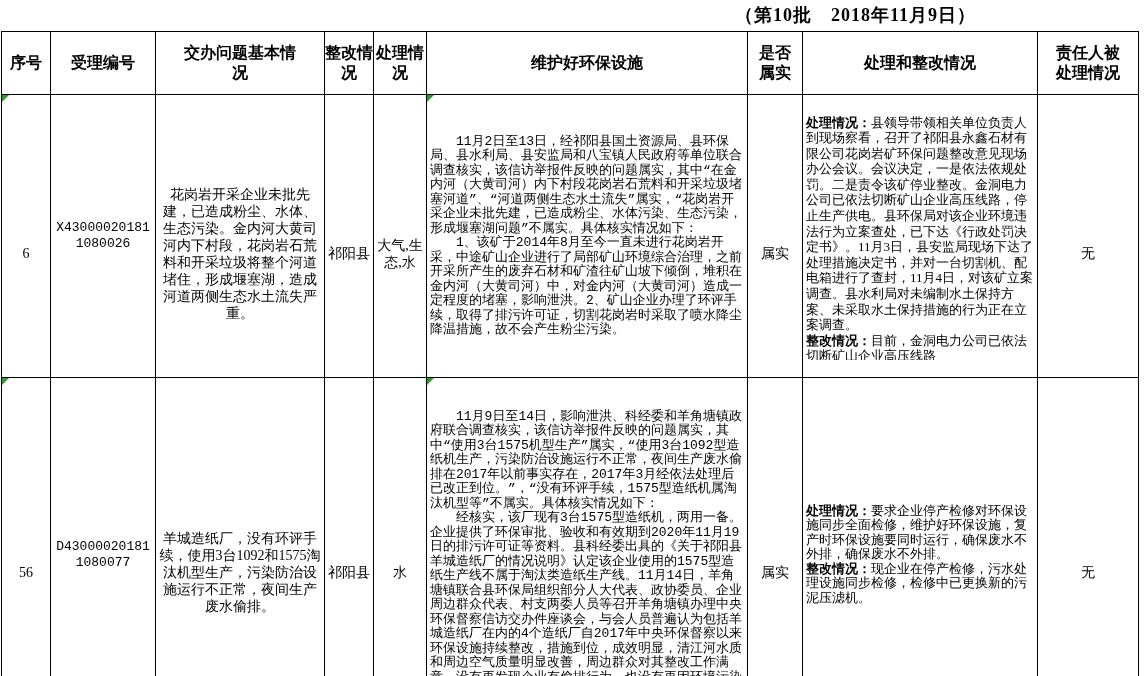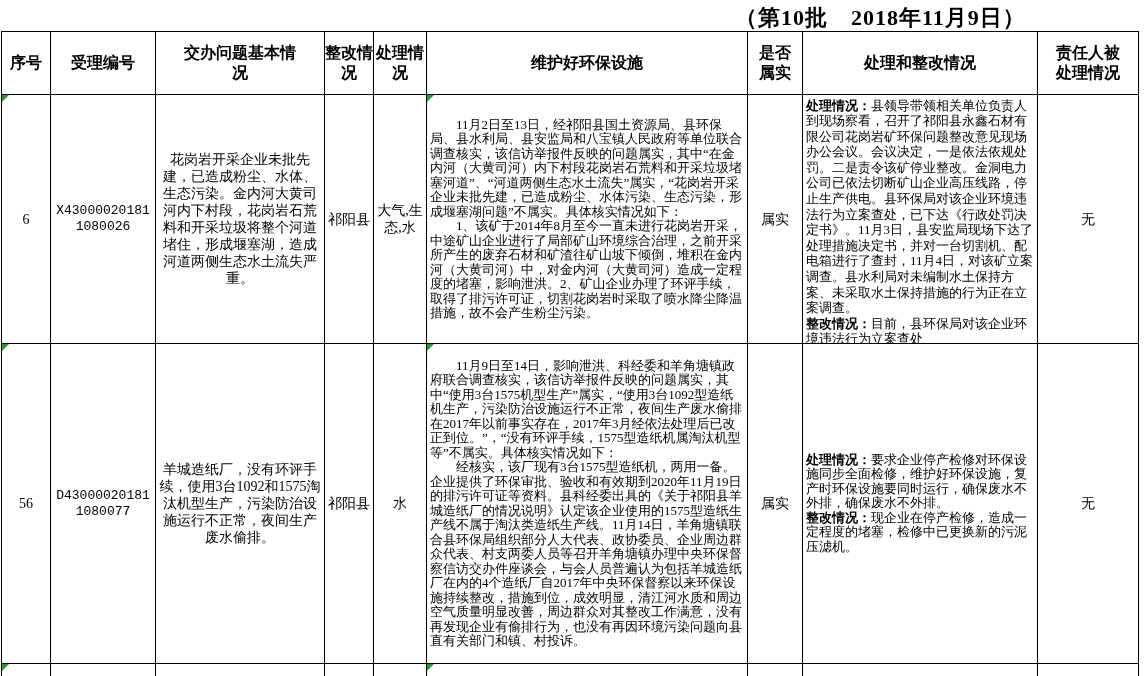--- a/index.html
+++ b/index.html
@@ -6,21 +6,21 @@
   body{
     position:relative;
     width:1144px;height:676px;
     overflow:hidden;
     background:#ffffff;
     color:#000;
     font-family:"Liberation Serif","DejaVu Serif",serif;
   }
   .title{
     position:absolute;left:735px;top:3px;
-    font-size:22px;font-weight:bold;white-space:nowrap;
+    font-size:18px;font-weight:bold;white-space:nowrap;
     letter-spacing:1px;
   }
   table.report{
     position:absolute;left:1px;top:31px;
     width:1137px;
     border-collapse:collapse;table-layout:fixed;
   }
   th,td{
     border:1px solid #000;
     padding:0;margin:0;
@@ -36,31 +36,31 @@
   
   .cw{
     box-sizing:border-box;
     display:flex;flex-direction:column;justify-content:center;
     overflow:hidden;
     padding:0 3px;
   }
   .hgt1{height:247px;}
   .hgt2{height:318px;}
   .vtop{justify-content:flex-start;}
-  .c{text-align:center;}
+  .c{text-align:center;margin-top:35px;}
   .small{font-size:14px;line-height:17px;}
   .caseno{
     font-family:Liberation Mono, monospace;
     font-size:13px;line-height:16px;
     word-break:break-all;text-align:center;
   }
   .long{font-size:13px;line-height:14.5px;text-align:left;}
   .long p{margin:0;padding:0;}
   .clip8{line-height:15.6px;}
-  .ind{text-indent:2em;}
+  .ind{text-indent:2em;font-family:Liberation Mono, monospace;}
   b{font-weight:bold;}
   
   .tri{
     position:absolute;left:0;top:0;width:0;height:0;
     border-top:7px solid #2c9a2c;
     border-right:7px solid transparent;
   }
 </style>
 </head>
 <body>
@@ -134,21 +134,21 @@
         <p class="ind">11月2日至13日，经祁阳县国土资源局、县环保局、县水利局、县安监局和八宝镇人民政府等单位联合调查核实，该信访举报件反映的问题属实，其中“在金内河（大黄司河）内下村段花岗岩石荒料和开采垃圾堵塞河道”、“河道两侧生态水土流失”属实，“花岗岩开采企业未批先建，已造成粉尘、水体污染、生态污染，形成堰塞湖问题”不属实。具体核实情况如下：</p>
         <p class="ind">1、该矿于2014年8月至今一直未进行花岗岩开采，中途矿山企业进行了局部矿山环境综合治理，之前开采所产生的废弃石材和矿渣往矿山坡下倾倒，堆积在金内河（大黄司河）中，对金内河（大黄司河）造成一定程度的堵塞，影响泄洪。2、矿山企业办理了环评手续，取得了排污许可证，切割花岗岩时采取了喷水降尘降温措施，故不会产生粉尘污染。</p>
       </div>
         </td>
     <td>
       <div class="cw hgt1 c small">属实</div>
         </td>
     <td>
       <div class="cw hgt1 long clip8 vtop" style="padding-top:2px">
         <p><b>处理情况：</b><span>县领导带领相关单位负责人到现场察看，召开了祁阳县永鑫石材有限公司花岗岩矿环保问题整改意见现场办公会议。会议决定，一是依法依规处罚。二是责令该矿停业整改。金洞电力公司已依法切断矿山企业高压线路，停止生产供电。县环保局对该企业环境违法行为立案查处，已下达《行政处罚决定书》。11月3日，县安监局现场下达了处理措施决定书，并对一台切割机、配电箱进行了查封，11月4日，对该矿立案调查。县水利局对未编制水土保持方案、未采取水土保持措施的行为正在立案调查。</span></p>
-        <p><b>整改情况：</b><span>目前，县环保局对该企业环境违法行为立案查处</span></p>
+        <p><b>整改情况：</b><span>目前，金洞电力公司已依法切断矿山企业高压线路</span></p>
       </div>
         </td>
     <td>
       <div class="cw hgt1 c small">无</div>
         </td>
   </tr>
 
   <tr style="height:320px">
     <td>
           <i class="tri"></i>
@@ -172,21 +172,21 @@
         <p class="ind">11月9日至14日，影响泄洪、科经委和羊角塘镇政府联合调查核实，该信访举报件反映的问题属实，其中“使用3台1575机型生产”属实，“使用3台1092型造纸机生产，污染防治设施运行不正常，夜间生产废水偷排在2017年以前事实存在，2017年3月经依法处理后已改正到位。”，“没有环评手续，1575型造纸机属淘汰机型等”不属实。具体核实情况如下：</p>
         <p class="ind">经核实，该厂现有3台1575型造纸机，两用一备。企业提供了环保审批、验收和有效期到2020年11月19日的排污许可证等资料。县科经委出具的《关于祁阳县羊城造纸厂的情况说明》认定该企业使用的1575型造纸生产线不属于淘汰类造纸生产线。11月14日，羊角塘镇联合县环保局组织部分人大代表、政协委员、企业周边群众代表、村支两委人员等召开羊角塘镇办理中央环保督察信访交办件座谈会，与会人员普遍认为包括羊城造纸厂在内的4个造纸厂自2017年中央环保督察以来环保设施持续整改，措施到位，成效明显，清江河水质和周边空气质量明显改善，周边群众对其整改工作满意，没有再发现企业有偷排行为，也没有再因环境污染问题向县直有关部门和镇、村投诉。</p>
       </div>
         </td>
     <td>
       <div class="cw hgt2 c small">属实</div>
         </td>
     <td>
       <div class="cw hgt2 long">
         <p><b>处理情况：</b><span>要求企业停产检修对环保设施同步全面检修，维护好环保设施，复产时环保设施要同时运行，确保废水不外排，确保废水不外排。</span></p>
-        <p><b>整改情况：</b><span>现企业在停产检修，造成一定程度的堵塞，检修中已更换新的污泥压滤机。</span></p>
+        <p><b>整改情况：</b><span>现企业在停产检修，污水处理设施同步检修，检修中已更换新的污泥压滤机。</span></p>
       </div>
         </td>
     <td>
       <div class="cw hgt2 c small">无</div>
         </td>
   </tr>
 
   <tr style="height:40px">
     <td>
           <i class="tri"></i>

